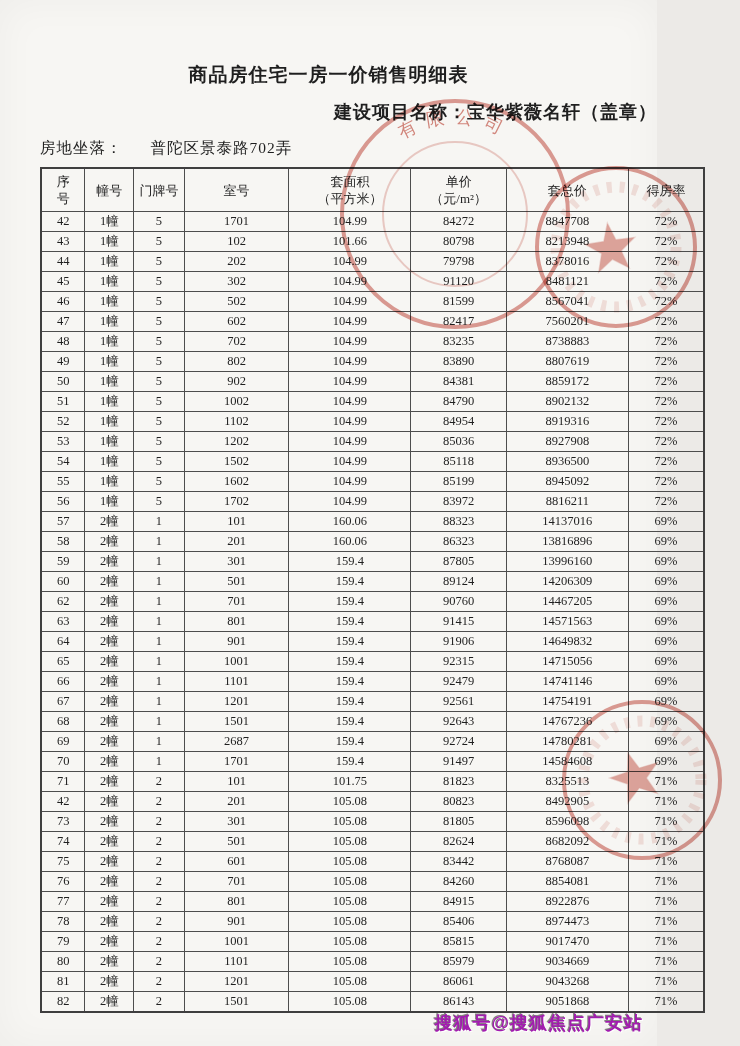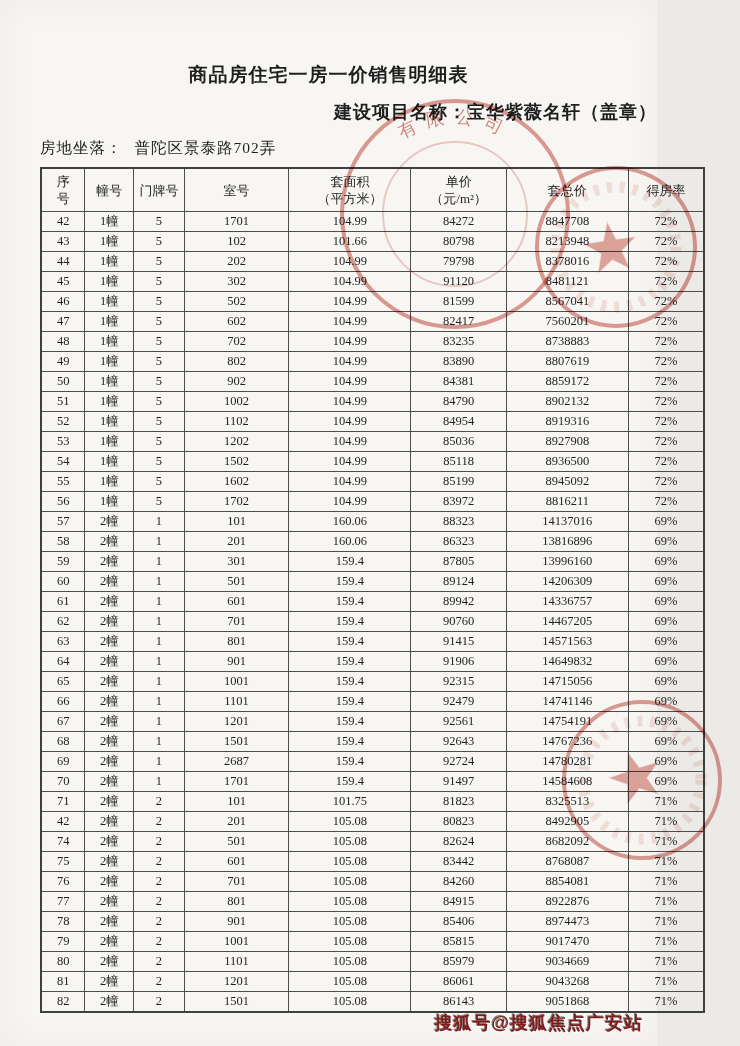--- a/index.html
+++ b/index.html
@@ -26,21 +26,21 @@
     margin:0;padding-top:12px;
     text-align:right;
     font-size:18px;font-weight:bold;
     letter-spacing:1px;
   }
   .loc-line{
     margin:14px 0 8px 40px;
     font-size:15.5px;
     letter-spacing:1px;
   }
-  .loc-line .loc-val{margin-left:12px;}
+  .loc-line .loc-val{margin-left:28px;}
   table.price-table{
     margin-left:40px;
     width:665px;
     border-collapse:collapse;
     table-layout:fixed;
     background:transparent;
   }
   table.price-table th, table.price-table td{
     border:1px solid #4d4d4d;
     text-align:center;
@@ -72,21 +72,21 @@
   .stamp-a{left:338px;top:97px;}
   .stamp-b{left:533px;top:163px;}
   .stamp-c{left:560px;top:698px;}
 
   .watermark{
     position:absolute;
     right:14px;top:1011px;
     font-family:"Liberation Sans","DejaVu Sans",sans-serif;
     font-size:18px;font-weight:bold;
     letter-spacing:1px;
-    color:#7f1d1d;
+    color:#a21caf;
     text-shadow:-1px -1px 0 #83837f, 1px 1px 0 #ffffff;
     text-align:center;
   }
 </style>
 </head>
 <body>
 
 <div class="page">
 
   <h1 class="doc-title">商品房住宅一房一价销售明细表</h1>
@@ -304,30 +304,20 @@
           <td>60</td>
           <td>2幢</td>
           <td>1</td>
           <td>501</td>
           <td>159.4</td>
           <td>89124</td>
           <td>14206309</td>
           <td>69%</td>
         </tr>
         <tr>
-          <td>61</td>
-          <td>2幢</td>
-          <td>1</td>
-          <td>601</td>
-          <td>159.4</td>
-          <td>89942</td>
-          <td>14336757</td>
-          <td>69%</td>
-        </tr>
-        <tr>
           <td>62</td>
           <td>2幢</td>
           <td>1</td>
           <td>701</td>
           <td>159.4</td>
           <td>90760</td>
           <td>14467205</td>
           <td>69%</td>
         </tr>
         <tr>
@@ -421,20 +411,30 @@
           <td>71%</td>
         </tr>
         <tr>
           <td>42</td>
           <td>2幢</td>
           <td>2</td>
           <td>201</td>
           <td>105.08</td>
           <td>80823</td>
           <td>8492905</td>
+          <td>71%</td>
+        </tr>
+        <tr>
+          <td>73</td>
+          <td>2幢</td>
+          <td>2</td>
+          <td>301</td>
+          <td>105.08</td>
+          <td>81805</td>
+          <td>8596098</td>
           <td>71%</td>
         </tr>
         <tr>
           <td>74</td>
           <td>2幢</td>
           <td>2</td>
           <td>501</td>
           <td>105.08</td>
           <td>82624</td>
           <td>8682092</td>

